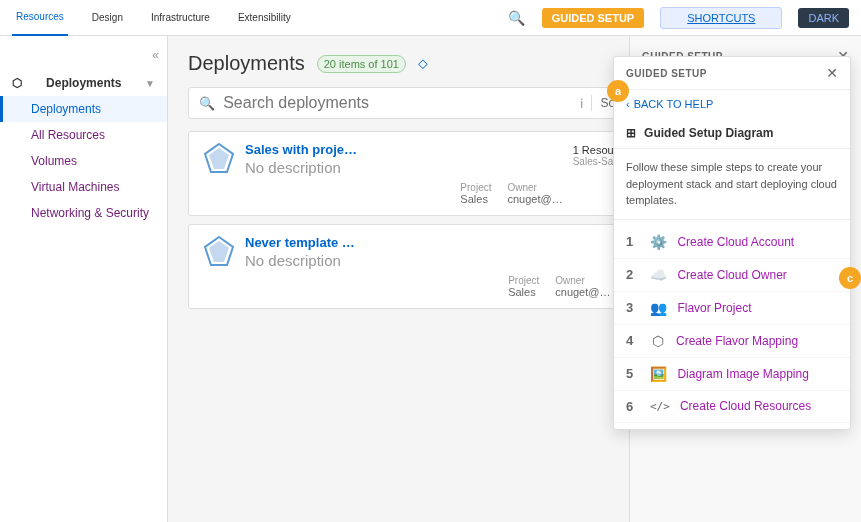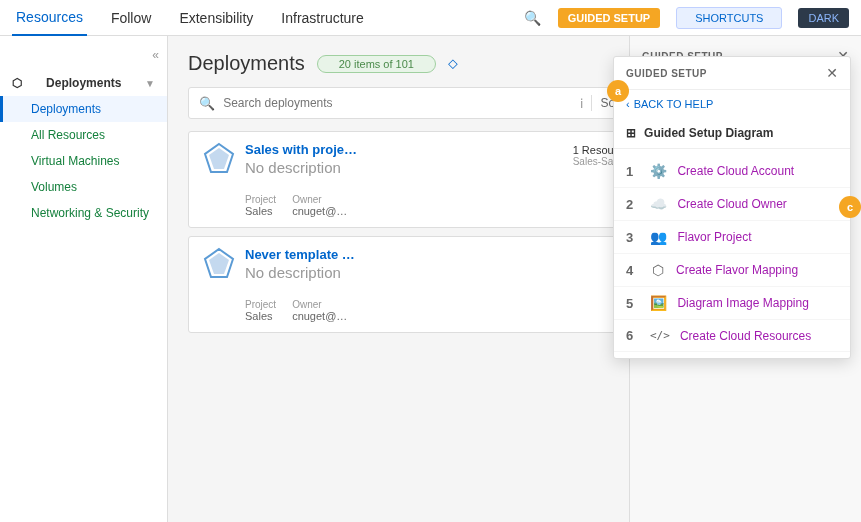--- a/index.html
+++ b/index.html
@@ -11,21 +11,21 @@
       border-bottom: 1px solid #ddd;
       height: 36px;
       display: flex;
       align-items: center;
       padding: 0 12px;
       gap: 20px;
       position: relative;
       z-index: 10;
     }
     .nav-item {
-      font-size: 14px;
+      font-size: 10px;
       color: #333;
       cursor: pointer;
       padding: 9px 4px;
       height: 36px;
       display: flex;
       align-items: center;
     }
     .nav-item.active {
       color: #0066cc;
       border-bottom: 2px solid #0066cc;
@@ -48,26 +48,27 @@
       display: flex;
       align-items: center;
       gap: 4px;
       font-weight: 600;
     }
     .shortcuts-btn {
       background: #e8f0ff;
       color: #0066cc;
       border: 1px solid #c0d0ff;
       border-radius: 3px;
-      padding: 4px 18px;
+      padding: 4px 26px;
       font-size: 11px;
       cursor: pointer;
       display: flex;
       align-items: center;
       gap: 4px;
+      text-decoration: underline;
     }
     .dark-btn {
       background: #2d3a4a;
       color: #8ab4f8;
       border: none;
       border-radius: 3px;
       padding: 4px 10px;
       font-size: 11px;
       cursor: pointer;
       display: flex;
@@ -105,21 +106,21 @@
       justify-content: space-between;
       padding: 6px 12px;
       font-size: 12px;
       font-weight: 600;
       color: #333;
       cursor: pointer;
     }
     .sidebar-item {
       padding: 6px 12px 6px 28px;
       font-size: 12px;
-      color: #15803d;
+      color: #701a75;
       cursor: pointer;
       border-left: 3px solid transparent;
     }
     .sidebar-item.active {
       color: #0066cc;
       border-left: 3px solid #0066cc;
       background: #f0f6ff;
     }
 
     
@@ -138,40 +139,40 @@
     }
     .page-title {
       font-size: 20px;
       font-weight: 300;
       color: #333;
     }
     .items-badge {
       background: #e8f4e8;
       border: 1px solid #a0d0a0;
       border-radius: 10px;
-      padding: 2px 21px;
+      padding: 2px 6px;
       font-size: 11px;
       color: #4a8a4a;
     }
     .filter-icon { color: #0066cc; font-size: 14px; cursor: pointer; }
 
     .toolbar {
       display: flex;
       align-items: center;
       gap: 8px;
       margin-bottom: 12px;
       background: #fff;
       padding: 6px 10px;
       border: 1px solid #ddd;
       border-radius: 3px;
     }
     .search-input {
       border: none;
       outline: none;
-      font-size: 12px;
+      font-size: 16px;
       color: #000000;
       flex: 1;
     }
     .toolbar-divider { width: 1px; height: 16px; background: #ddd; }
     .sort-label { font-size: 12px; color: #666; }
     .sort-value { font-size: 12px; color: #333; font-weight: 500; }
     .view-icons { display: flex; gap: 4px; margin-left: auto; }
     .view-icon { color: #999; cursor: pointer; font-size: 14px; }
     .view-icon.active { color: #0066cc; }
 
@@ -182,21 +183,21 @@
       border-radius: 3px;
       padding: 10px 14px;
       margin-bottom: 8px;
       display: flex;
       align-items: flex-start;
       gap: 10px;
     }
     .card-body { flex: 1; }
     .card-title { font-size: 13px; font-weight: 600; color: #0066cc; cursor: pointer; }
     .card-desc { font-size: 15px; color: #999; margin-top: 2px; }
-    .card-meta { display: flex; gap: 16px; margin-top: 18px; font-size: 11px; color: #666; }
+    .card-meta { display: flex; gap: 16px; margin-top: 6px; font-size: 11px; color: #666; justify-content: flex-end; }
     .card-meta-item label { display: block; color: #999; font-size: 10px; }
     .card-stats {
       display: flex;
       gap: 20px;
       align-items: flex-start;
       font-size: 11px;
       color: #666;
       min-width: 200px;
     }
     .stat-item { text-align: left; }
@@ -337,45 +338,45 @@
     }
 
     
     .chevron { font-size: 10px; color: #999; }
   </style>
 </head>
 <body>
 
 <div class="top-nav">
   <div class="nav-item active">Resources</div>
-  <div class="nav-item">Follow</div>
+  <div class="nav-item">Design</div>
+  <div class="nav-item">Infrastructure</div>
   <div class="nav-item">Extensibility</div>
-  <div class="nav-item">Infrastructure</div>
   <div class="nav-search">
     <span class="search-icon-nav">🔍</span>
     <button class="guided-btn">GUIDED SETUP</button>
     <button class="shortcuts-btn">SHORTCUTS</button>
     <button class="dark-btn">DARK</button>
   </div>
 </div>
 
 <div class="main-layout">
 
   <div class="sidebar">
     <div class="sidebar-collapse">«</div>
     <div class="sidebar-group">
       <div class="sidebar-group-header">
         <span>⬡</span>
         <span>Deployments</span>
         <span class="chevron">▼</span>
       </div>
       <div class="sidebar-item active">Deployments</div>
       <div class="sidebar-item">All Resources</div>
+      <div class="sidebar-item">Volumes</div>
       <div class="sidebar-item">Virtual Machines</div>
-      <div class="sidebar-item">Volumes</div>
       <div class="sidebar-item">Networking &amp; Security</div>
     </div>
   </div>
 
   <div class="content-area">
 
     <div class="content-header">
       <h1 class="page-title">Deployments</h1>
       <span class="items-badge">20 items of 101</span>
       <span class="filter-icon">⬦</span>
@@ -495,20 +496,21 @@
         <button class="close-btn">✕</button>
       </div>
       <div class="back-link" style="margin: 8px 12px;">
         <span>‹</span>
         <span>BACK TO HELP</span>
       </div>
       <div class="setup-diagram-btn">
         <span>⊞</span>
         <span>Guided Setup Diagram</span>
       </div>
+      <div class="setup-intro">Follow these simple steps to create your deployment stack and start deploying cloud templates.</div>
       <div class="setup-steps">
         <div class="setup-step">
           <span class="step-num">1</span>
           <span class="step-icon">⚙️</span>
           <span class="step-label">Create Cloud Account</span>
         </div>
         <div class="setup-step">
           <span class="step-num">2</span>
           <span class="step-icon">☁️</span>
           <span class="step-label">Create Cloud Owner</span>

